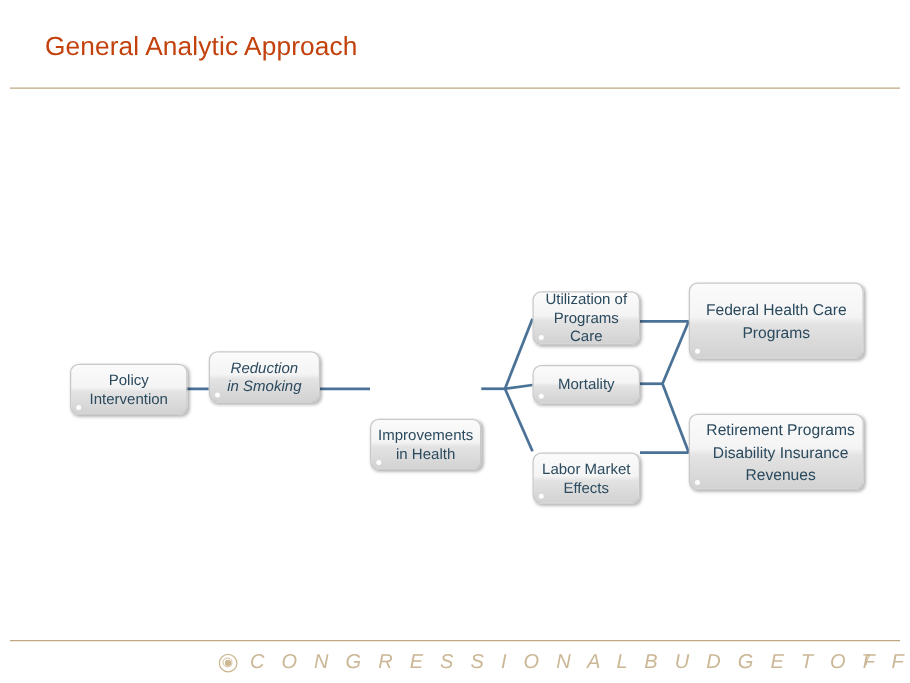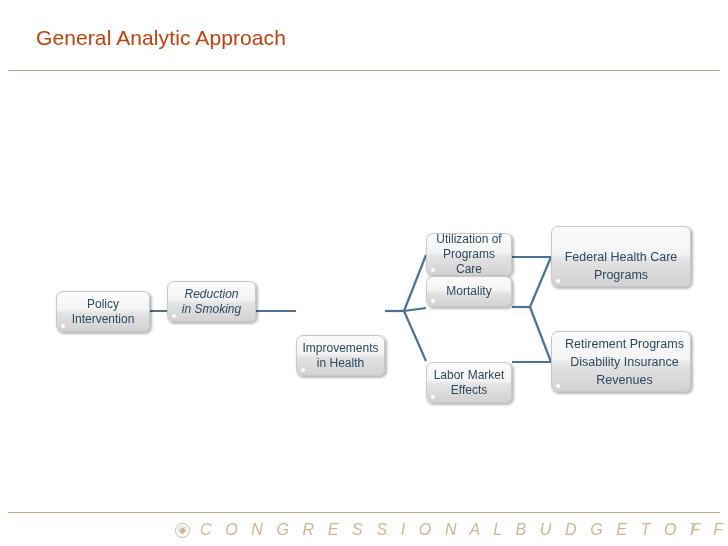--- a/index.html
+++ b/index.html
@@ -77,40 +77,39 @@
     padding: 2px 4px;
   }
   .node .node-label {
     display: block;
     width: 100%;
     white-space: pre-line;
   }
   .node.wide {
     font-size: 12.5px;
     line-height: 18px;
-    align-items: flex-end;
   }
   
   .node::after {
     content: "";
     position: absolute;
     left: 4px;
     bottom: 3px;
     width: 4px;
     height: 4px;
     border-radius: 50%;
     background: rgba(255,255,255,0.95);
   }
 
   
   #node-policy        { left: 36px;  top: 291px; width: 94px;  height: 41px; margin-left: 20px; }
   #node-smoking       { left: 167px; top: 281px; width: 89px;  height: 41px; font-style: italic; }
   #node-improvements  { left: 296px; top: 291px; width: 89px;  height: 41px; margin-top: 44px; }
   #node-utilization   { left: 426px; top: 233px; width: 86px;  height: 43px; }
-  #node-mortality     { left: 426px; top: 276px; width: 86px;  height: 31px; }
+  #node-mortality     { left: 426px; top: 292px; width: 86px;  height: 31px; }
   #node-labor         { left: 426px; top: 340px; width: 86px;  height: 41px; margin-top: 22px; }
   #node-federal       { left: 551px; top: 226px; width: 140px; height: 61px; }
   #node-retirement    { left: 551px; top: 331px; width: 140px; height: 61px; padding-left: 11px; }
 
   
   #footer-rule {
     position: absolute;
     left: 8px;
     top: 512px;
     width: 712px;

